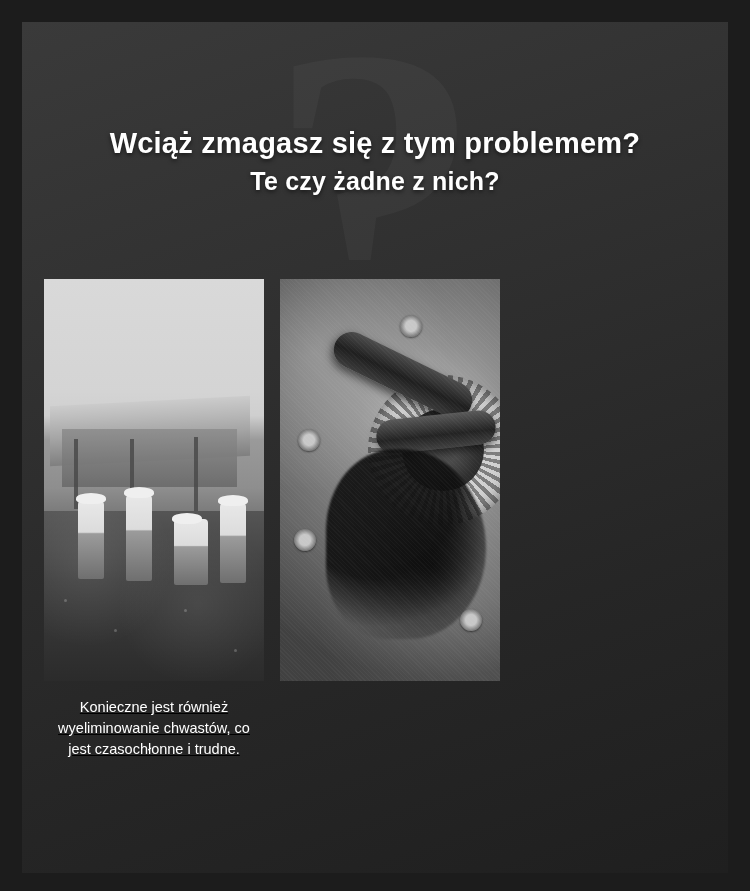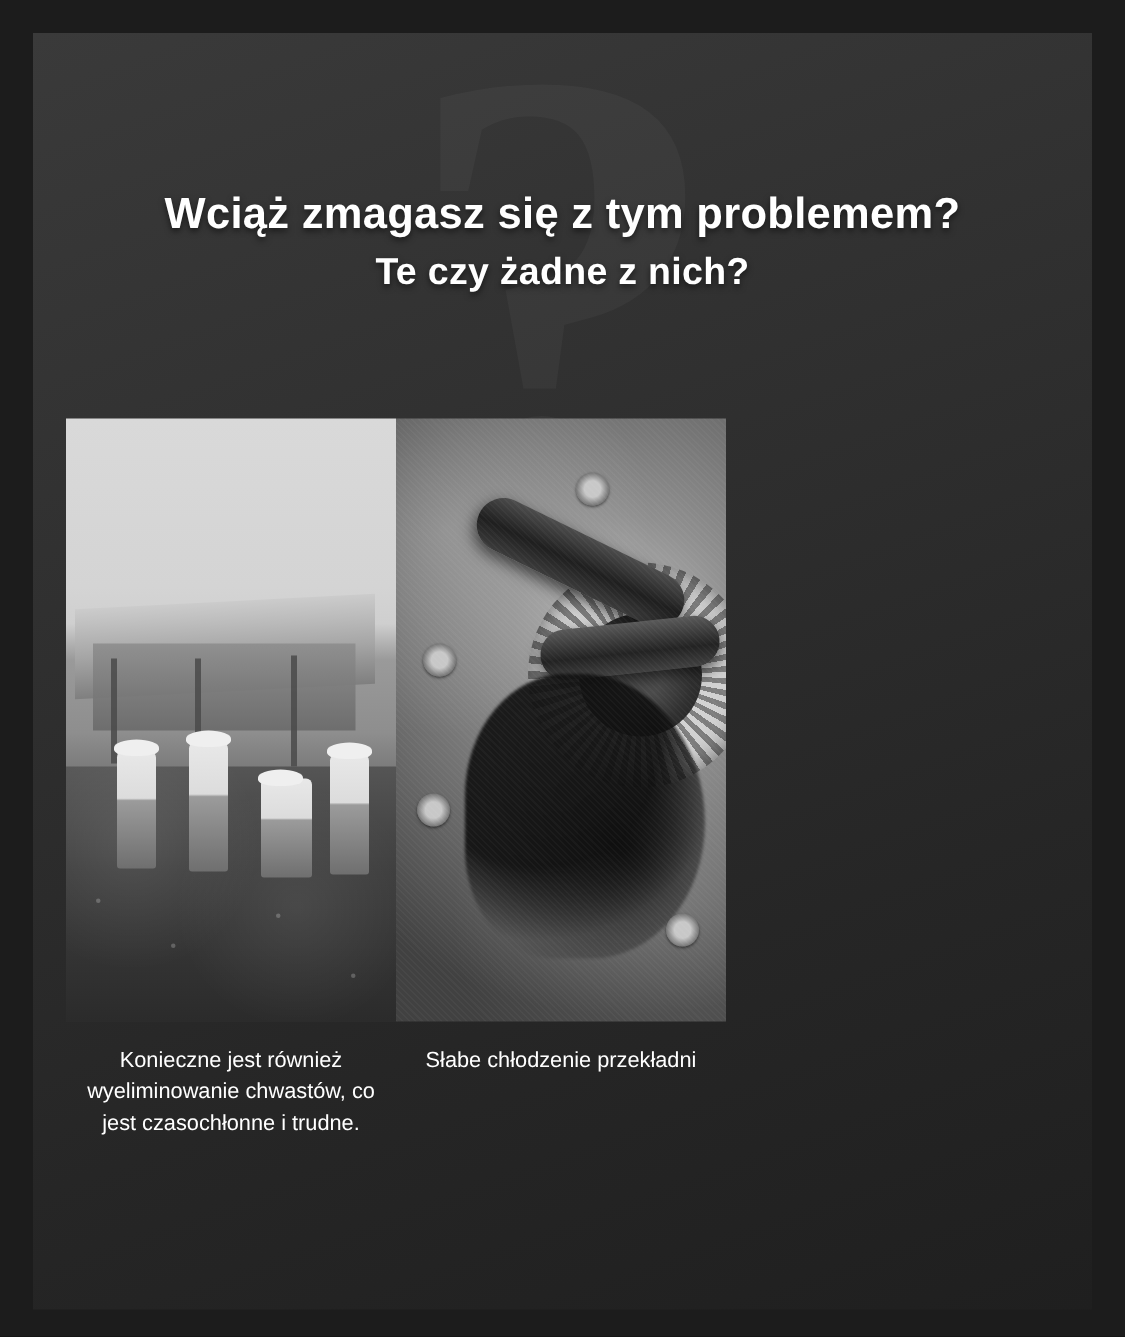--- a/index.html
+++ b/index.html
@@ -56,23 +56,24 @@
     font-size: 29px;
     line-height: 1.35;
   }
   .headline .line2 {
     font-size: 25px;
     line-height: 1.5;
   }
   .cards {
     position: relative;
     display: flex;
-    gap: 0;
+    gap: 16px;
     padding: 78px 22px 0 22px;
     box-sizing: border-box;
+    text-decoration: underline;
   }
   .card {
     width: 220px;
     display: flex;
     flex-direction: column;
   }
   .photo {
     width: 220px;
     height: 402px;
     position: relative;
@@ -325,18 +326,17 @@
           <div class="gearhub"></div>
           <div class="shaft"></div>
           <div class="shaft2"></div>
           <div class="sludge"></div>
           <div class="bolt" style="left:18px;top:150px;"></div>
           <div class="bolt" style="left:14px;top:250px;"></div>
           <div class="bolt" style="left:120px;top:36px;"></div>
           <div class="bolt" style="left:180px;top:330px;"></div>
           <div class="grain"></div>
         </div>
-        <div class="caption">Słabe chłodzenie przekładni</div>
       </div>
 
     </div>
   </div>
 </div>
 
 </body></html>

